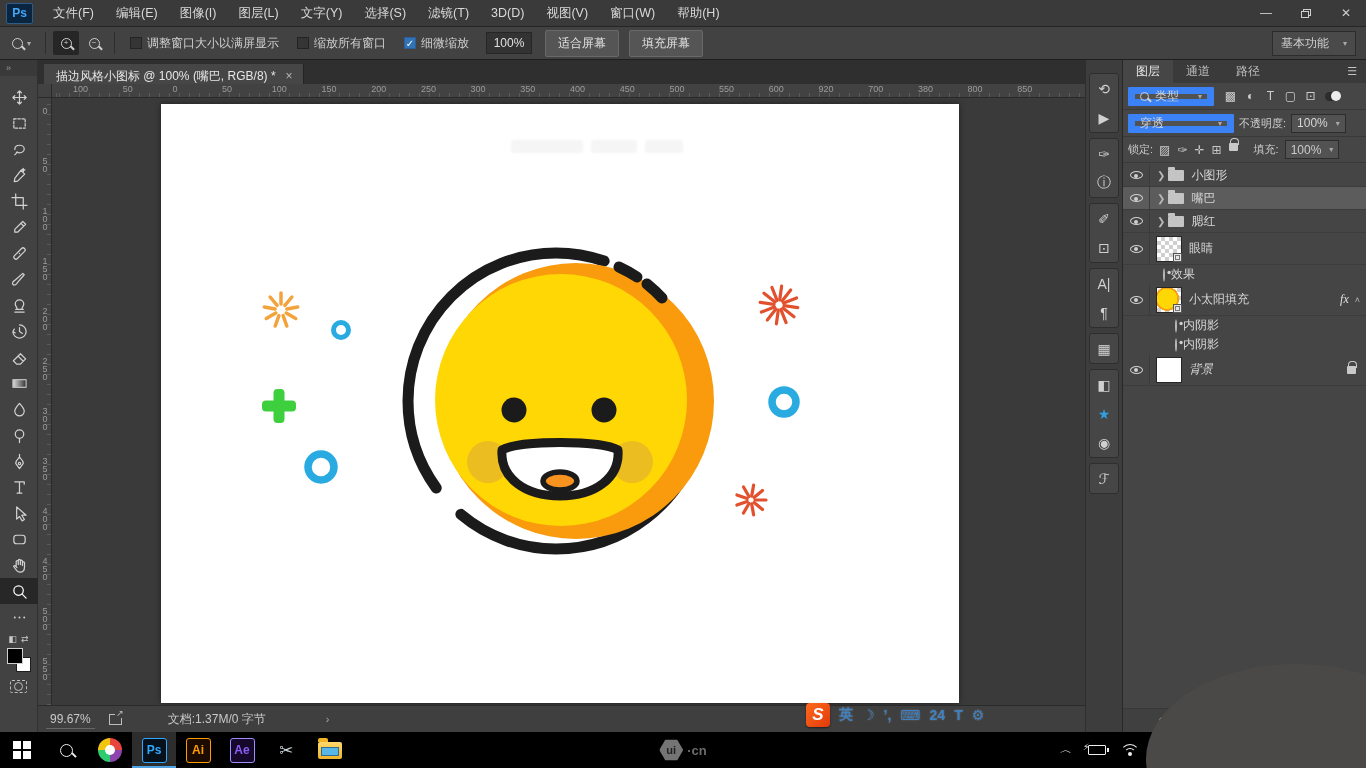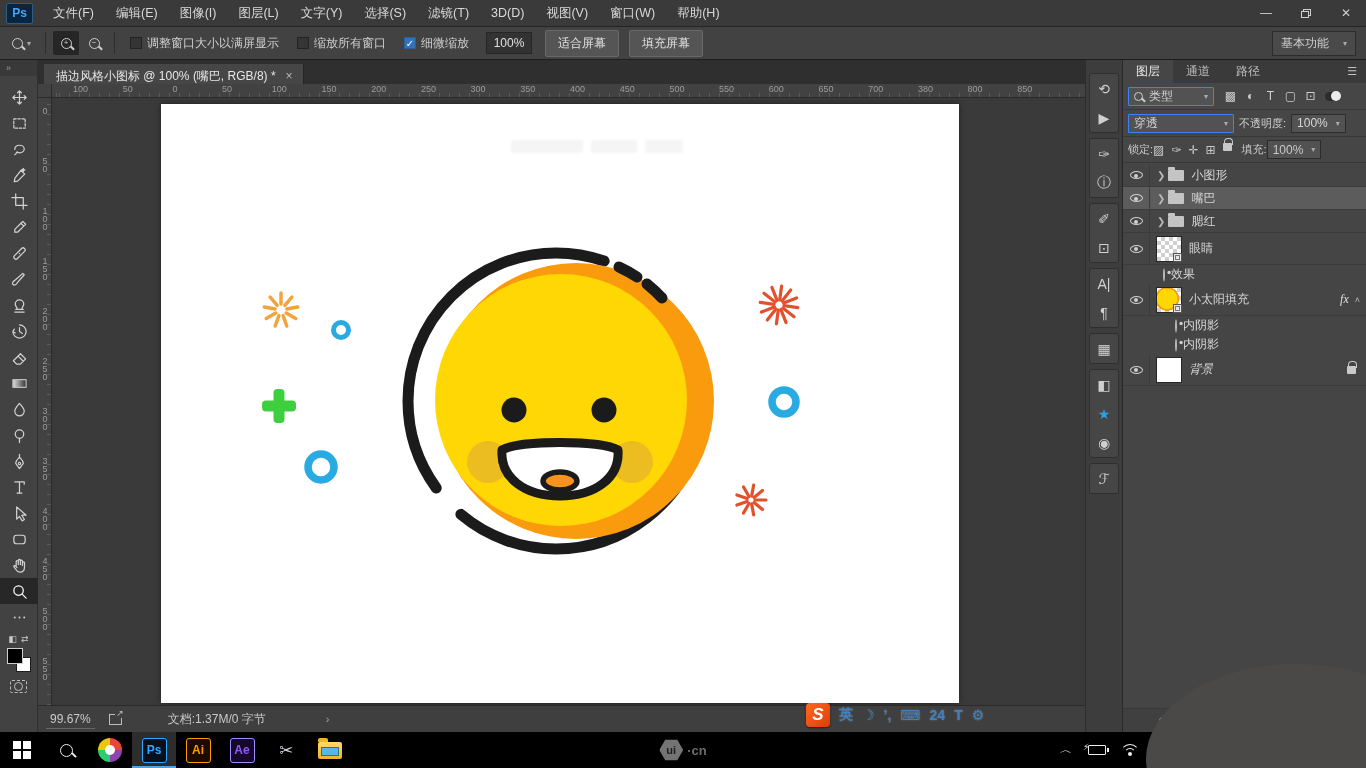--- a/index.html
+++ b/index.html
@@ -73,26 +73,26 @@
   .dock-group{margin:5px 3px;background:#464646;border:1px solid #2e2e2e;border-radius:3px;}
   .dock-icon{height:29px;display:flex;align-items:center;justify-content:center;color:#d0d0d0;font-size:14px;}
 
   
   .layers{position:absolute;right:0;top:60px;width:244px;bottom:36px;background:#464646;border-left:1px solid #282828;color:#d6d6d6;font-size:12px;z-index:9;}
   .panel-tabs{height:23px;background:#3a3a3a;display:flex;align-items:stretch;}
   .ptab{padding:0 13px;display:flex;align-items:center;color:#bdbdbd;}
   .ptab.active{background:#464646;color:#e8e8e8;}
   .panel-menu{margin-left:auto;display:flex;align-items:center;padding-right:8px;color:#c5c5c5;letter-spacing:1px;font-size:11px;}
   .filter-row{height:27px;display:flex;align-items:center;padding:0 5px;gap:3px;border-bottom:1px solid #393939;}
-  .mini-select{display:flex;align-items:center;gap:6px;background:#525252;border:1px solid #3b82f6;height:19px;padding:0 5px;border-radius:1px;}
+  .mini-select{display:flex;align-items:center;gap:6px;background:#525252;border:7px solid #3b82f6;height:19px;padding:0 5px;border-radius:1px;}
   .f-ic{width:19px;height:19px;display:flex;align-items:center;justify-content:center;color:#cfcfcf;font-size:12px;}
   .toggle{width:16px;height:9px;border-radius:5px;background:#2c2c2c;position:relative;margin-left:2px;}
   .toggle::after{content:"";position:absolute;right:0px;top:-1px;width:10px;height:10px;border-radius:50%;background:#ededed;}
   .blend-row{height:27px;display:flex;align-items:center;padding:0 5px;gap:5px;border-bottom:1px solid #393939;}
-  .lock-row{height:26px;display:flex;align-items:center;padding:0 5px;border-bottom:1px solid #393939;color:#c9c9c9;}
+  .lock-row{height:26px;display:flex;align-items:center;padding:0 5px;gap:6px;border-bottom:1px solid #393939;color:#c9c9c9;}
   .lk{font-size:11px;color:#cdcdcd;}
   .val-box{display:flex;align-items:center;gap:8px;background:#525252;border:1px solid #2c2c2c;height:19px;padding:0 5px;}
   .layers-list{position:absolute;top:104px;left:0;right:0;bottom:24px;background:#454545;overflow:hidden;}
   .lrow{position:relative;display:flex;align-items:center;border-bottom:1px solid #3c3c3c;background:#454545;}
   .lrow.selected{background:#5c5c5c;}
   .eye-cell{width:27px;align-self:stretch;border-right:1px solid #3c3c3c;display:flex;align-items:center;justify-content:center;flex:none;}
   .eye{position:relative;width:13px;height:8px;border:1px solid #cfcfcf;border-radius:50%;}
   .eye::after{content:"";position:absolute;left:3.5px;top:1.5px;width:4px;height:4px;border-radius:50%;background:#cfcfcf;}
   .garrow{color:#b8b8b8;font-size:10px;margin:0 3px 0 7px;}
   .folder{position:relative;width:16px;height:11px;background:#c4c4c4;border-radius:1px;margin-right:7px;flex:none;}
@@ -372,21 +372,21 @@
         <span class="hlabel" style="left: 269.5px;">150</span>
         <span class="hlabel" style="left: 319.2px;">200</span>
         <span class="hlabel" style="left: 368.9px;">250</span>
         <span class="hlabel" style="left: 418.6px;">300</span>
         <span class="hlabel" style="left: 468.3px;">350</span>
         <span class="hlabel" style="left: 518px;">400</span>
         <span class="hlabel" style="left: 567.7px;">450</span>
         <span class="hlabel" style="left: 617.4px;">500</span>
         <span class="hlabel" style="left: 667.1px;">550</span>
         <span class="hlabel" style="left: 716.8px;">600</span>
-        <span class="hlabel" style="left: 766.5px;">650</span>
+        <span class="hlabel" style="left: 766.5px;">920</span>
         <span class="hlabel" style="left: 816.2px;">700</span>
         <span class="hlabel" style="left: 865.9px;">380</span>
         <span class="hlabel" style="left: 915.6px; text-align: right;">800</span>
         <span class="hlabel" style="left: 965.3px;">850</span>
       </div>
     <div class="vruler" id="vruler">
         <span class="vlabel" style="top: 8px;">0</span>
         <span class="vlabel" style="top: 58px;">50</span>
         <span class="vlabel" style="top: 108px;">100</span>
         <span class="vlabel" style="top: 158px;">150</span>

